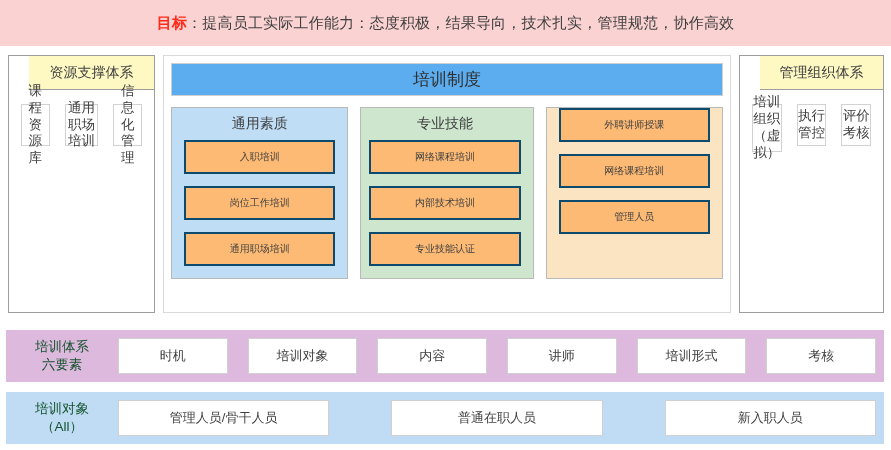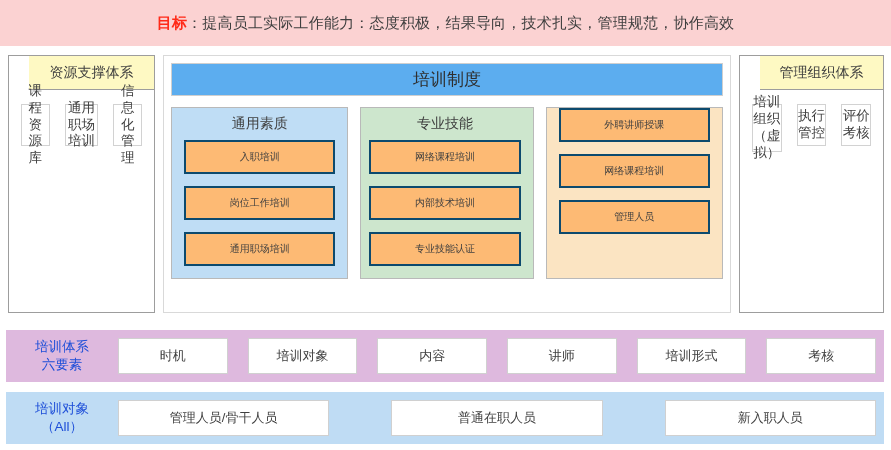--- a/index.html
+++ b/index.html
@@ -80,21 +80,21 @@
   .track-orange{background:#FBE4C2;}
 
   
   .band{
     position:absolute;left:6px;width:878px;height:52px;
     display:flex;align-items:center;box-sizing:border-box;
   }
   .band-elements{top:330px;background:#DEB9DE;}
   .band-audience{top:392px;background:#BFDCF4;}
   .band-label{
-    width:112px;flex:none;text-align:center;font-size:13.5px;color:#1d4ed8;
+    width:112px;flex:none;text-align:center;font-size:13.5px;color:#14532d;
     line-height:1.3;
   }
   .band-items{flex:1;display:flex;gap:20px;padding-right:8px;}
   .band-items .bitem{
     flex:1;background:#fff;border:1px solid #d0d0d0;box-sizing:border-box;
     height:36px;display:flex;align-items:center;justify-content:center;
     font-size:13px;color:#3f3f3f;
   }
   .band-audience .band-items{gap:62px;}
 </style>

